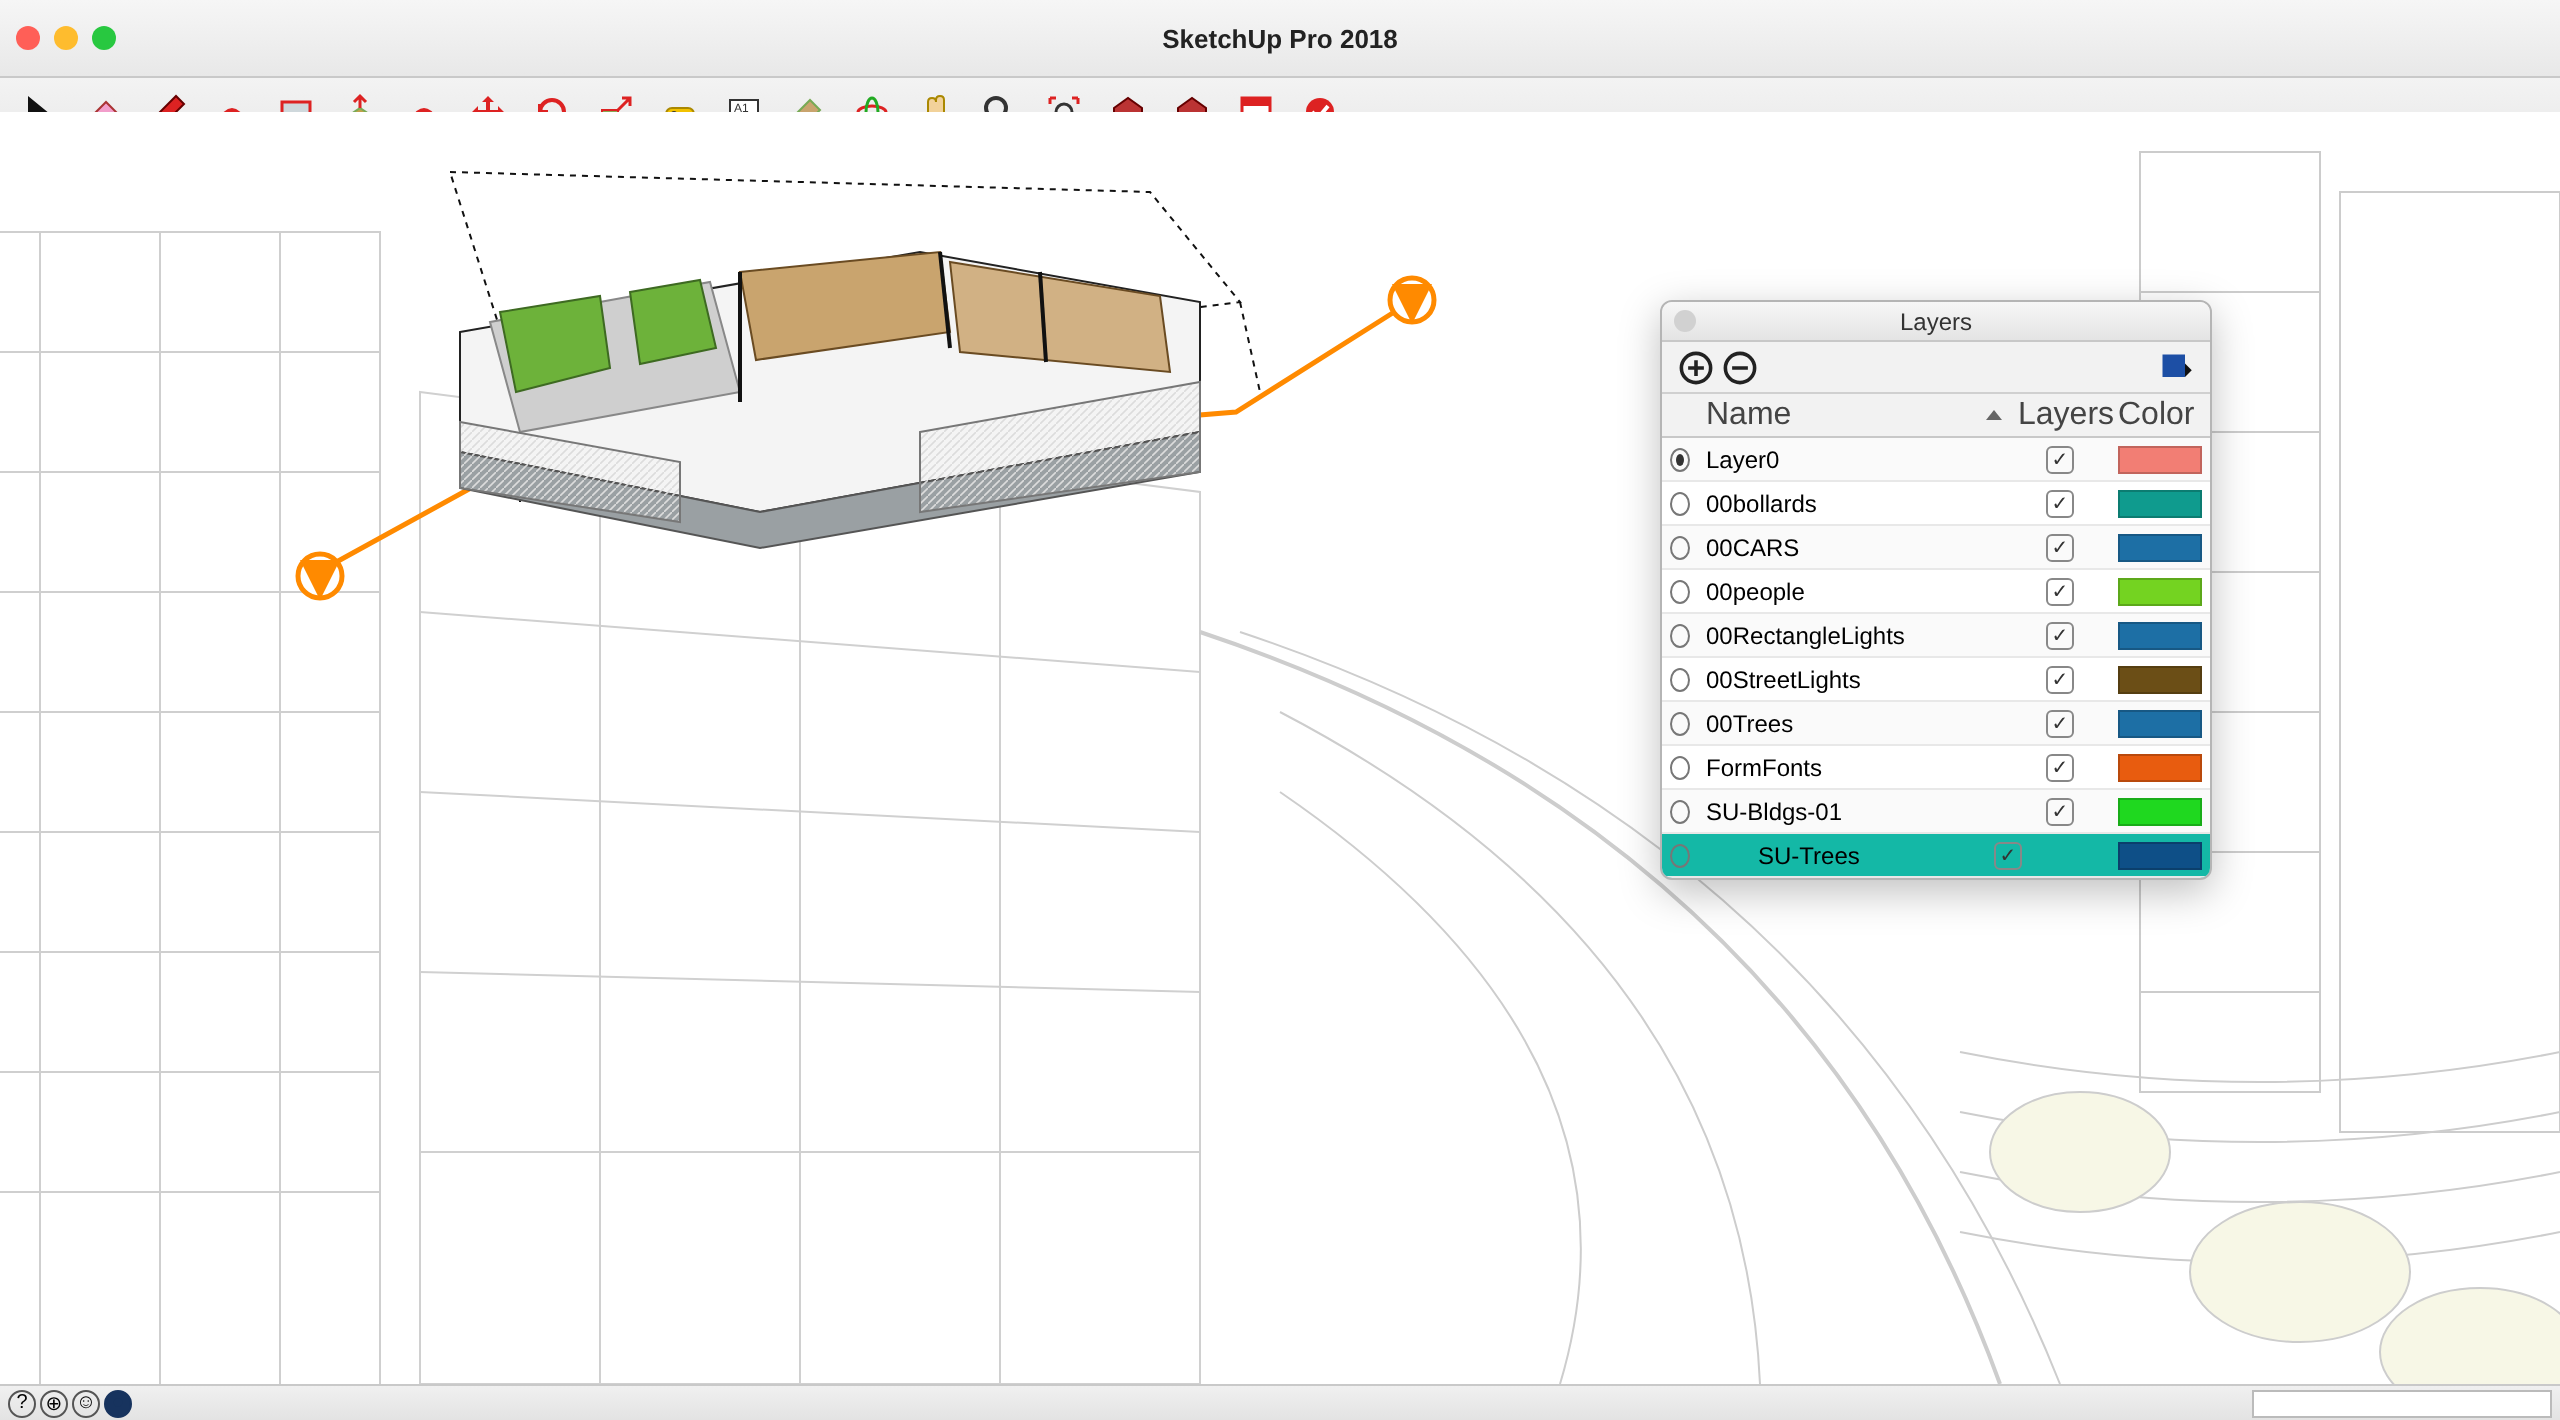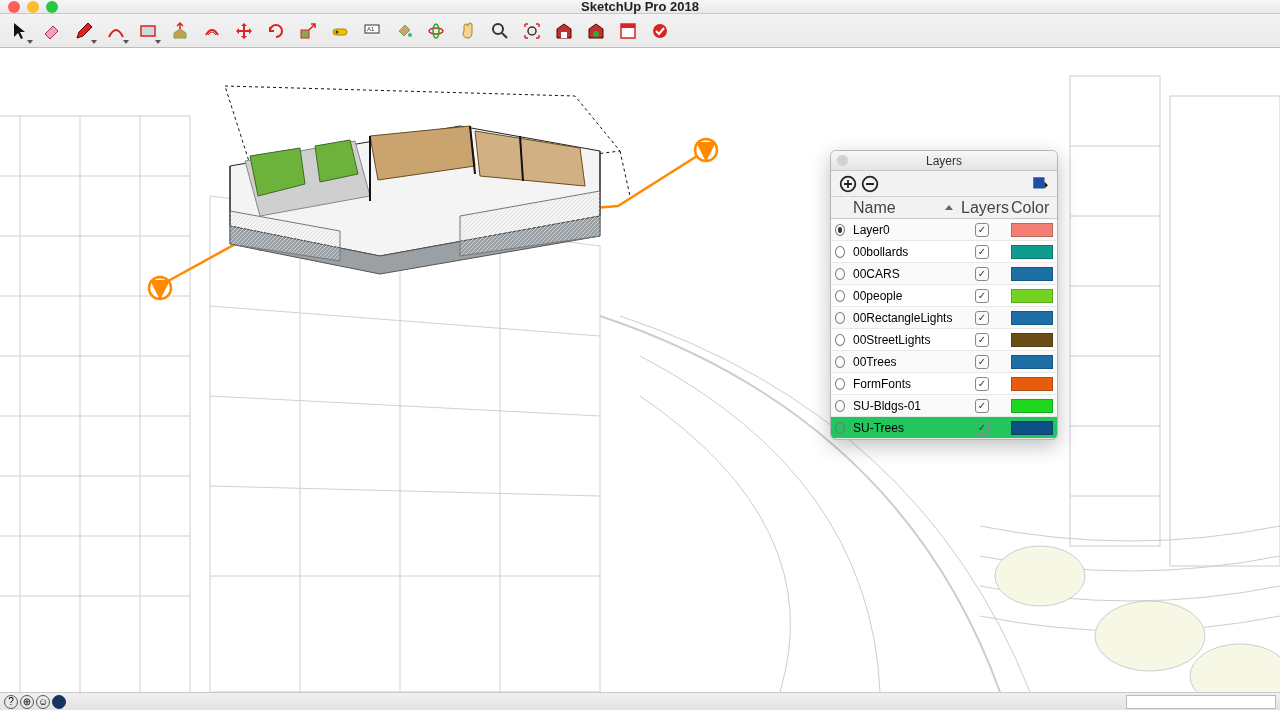--- a/index.html
+++ b/index.html
@@ -6,21 +6,21 @@
   body {
     width: 1280px; height: 710px;
     font-family: "Helvetica Neue", Arial, sans-serif;
     font-size: 13px;
     background: #fff;
     overflow: hidden;
     position: relative;
   }
   
   .titlebar {
-    height: 14px;
+    height: 39px;
     background: linear-gradient(#f6f6f6,#e8e8e8);
     border-bottom: 1px solid #c9c9c9;
     display: flex; align-items: center;
     padding: 0 8px;
     position: relative;
   }
   .traffic { display:flex; gap:7px; }
   .traffic span { width:12px; height:12px; border-radius:50%; display:inline-block; }
   .tl-close { background:#ff5f57; }
   .tl-min   { background:#febc2e; }
@@ -68,21 +68,21 @@
     padding:0 4px;
   }
   .status-icons { display:flex; gap:2px; align-items:center; }
   .status-icons span { width:14px; height:14px; border-radius:50%; display:inline-flex; align-items:center; justify-content:center; font-size:10px; border:1px solid #555; }
   .vcb { width:150px; height:14px; background:#fff; border:1px solid #bbb; }
 
   
   .layers-panel {
     position:absolute;
     top: 94px; left: 830px;
-    width: 228px;
+    width: 276px;
     background:#f2f2f2;
     border:1px solid #b5b5b5;
     border-radius:6px;
     box-shadow: 0 6px 20px rgba(0,0,0,.25);
     overflow:hidden;
   }
   .lp-title {
     height:20px;
     background:linear-gradient(#f7f7f7,#e4e4e4);
     border-bottom:1px solid #c8c8c8;
@@ -114,21 +114,21 @@
   .lp-header > div { padding:0 4px; }
   .lp-header .sortable { display:flex; align-items:center; justify-content:space-between; }
   .lp-row {
     display:grid; grid-template-columns: 18px 1fr 50px 50px;
     height:22px; align-items:center;
     font-size:12px;
     border-bottom:1px solid #e8e8e8;
     background:#fff;
   }
   .lp-row:nth-child(odd){ background:#fafafa; }
-  .lp-row.sel { background:#22c55e; }
+  .lp-row.sel { background:#14b8a6;gap:26px; }
   .lp-row > div { padding:0 4px; display:flex; align-items:center; }
   .radio { width:12px; height:12px; border:1px solid #777; border-radius:50%; display:inline-block; position:relative; }
   .radio.active::after{content:"";position:absolute;inset:2px;border-radius:50%;background:#333;}
   .vis { width:14px; height:14px; border:1px solid #888; border-radius:3px; display:inline-flex; align-items:center; justify-content:center; margin:0 auto; }
   .vis::after{content:"✓"; font-size:10px; color:#333;}
   .swatch { width:44px; height:14px; border:1px solid rgba(0,0,0,.2); }
   .sort-arrow{width:0;height:0;border-left:4px solid transparent;border-right:4px solid transparent;border-bottom:5px solid #666;}
 </style>
 </head>
 <body>

